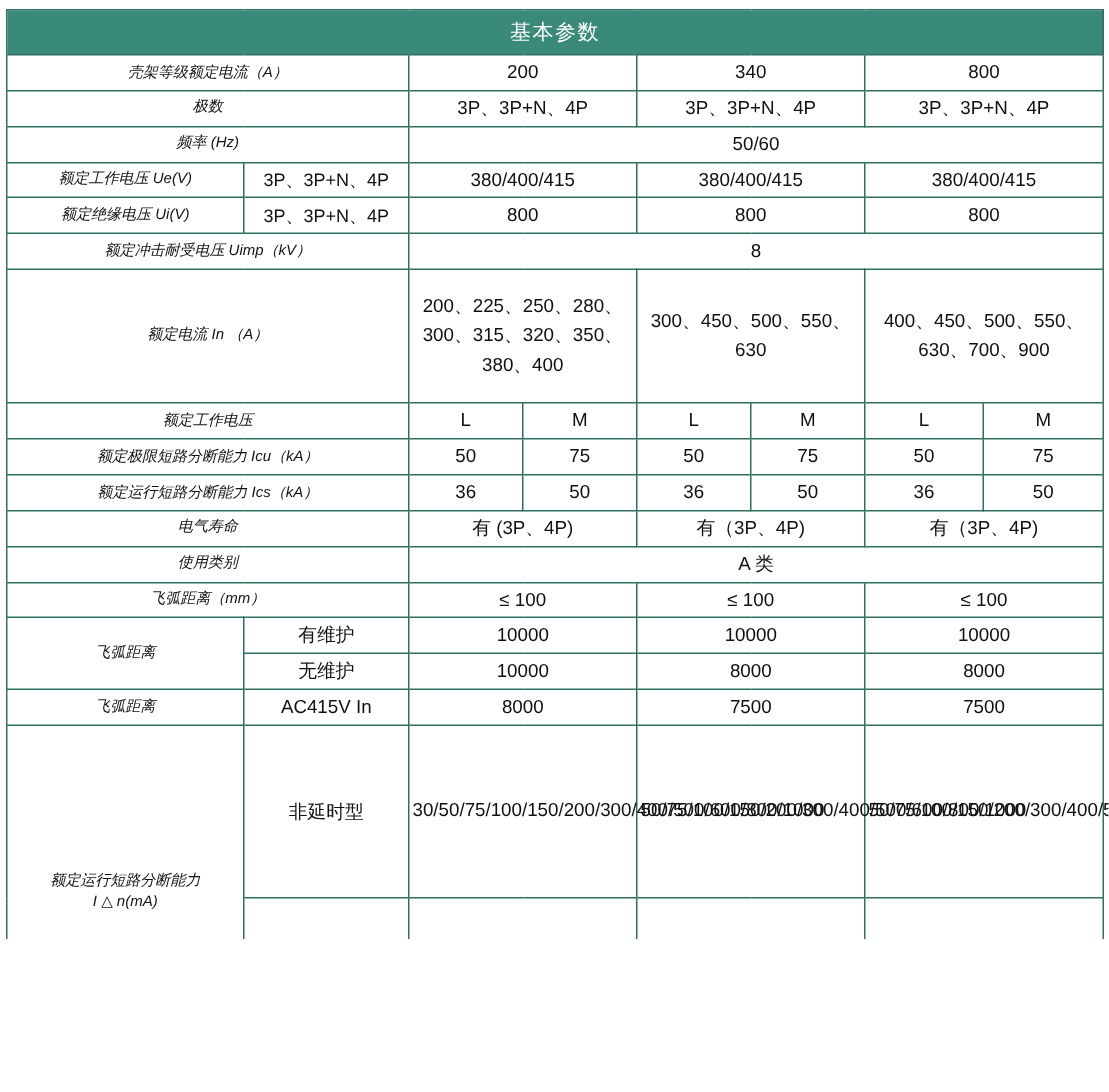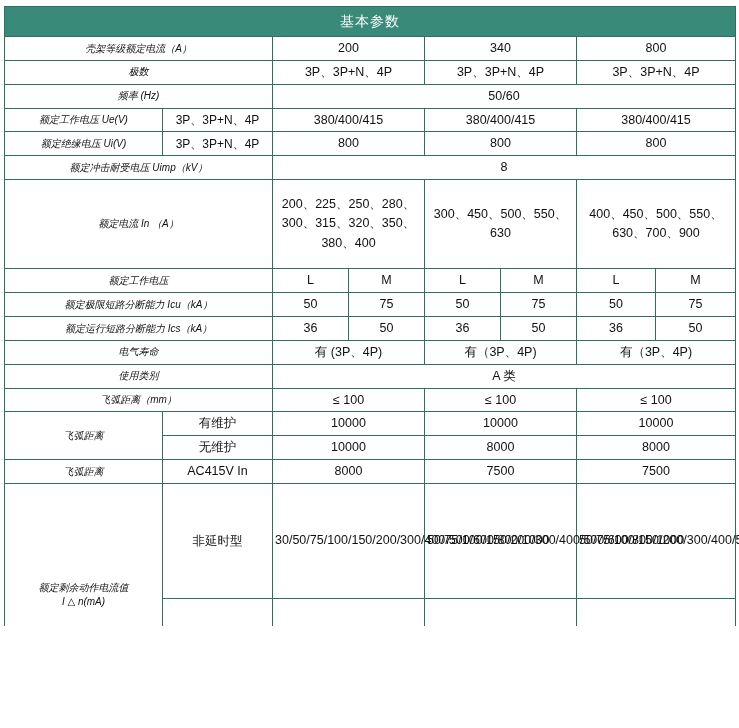--- a/index.html
+++ b/index.html
@@ -161,21 +161,21 @@
   <tr>
     <td class="lbl">飞弧距离</td>
     <td>AC415V In</td>
     <td colspan="2">8000</td>
     <td colspan="2">7500</td>
     <td colspan="2">7500</td>
   </tr>
 
   <tr>
     <td class="lbl" rowspan="2">
-      <div>额定剩余动作电流值</div>
+      <div>额定运行短路分断能力</div>
       <div>I △ n(mA)</div>
     </td>
     <td style="height:108px">非延时型</td>
     <td class="multi" colspan="2">30/50/75/100/150/200/300/400/500/600/800/1000</td>
     <td class="multi" colspan="2">50/75/100/150/200/300/400/500/600/800/1000</td>
     <td class="multi" colspan="2">50/75/100/150/200/300/400/500/600/800/1000</td>
   </tr>
 
   <tr>
     <td style="height:100px">延时型</td>

